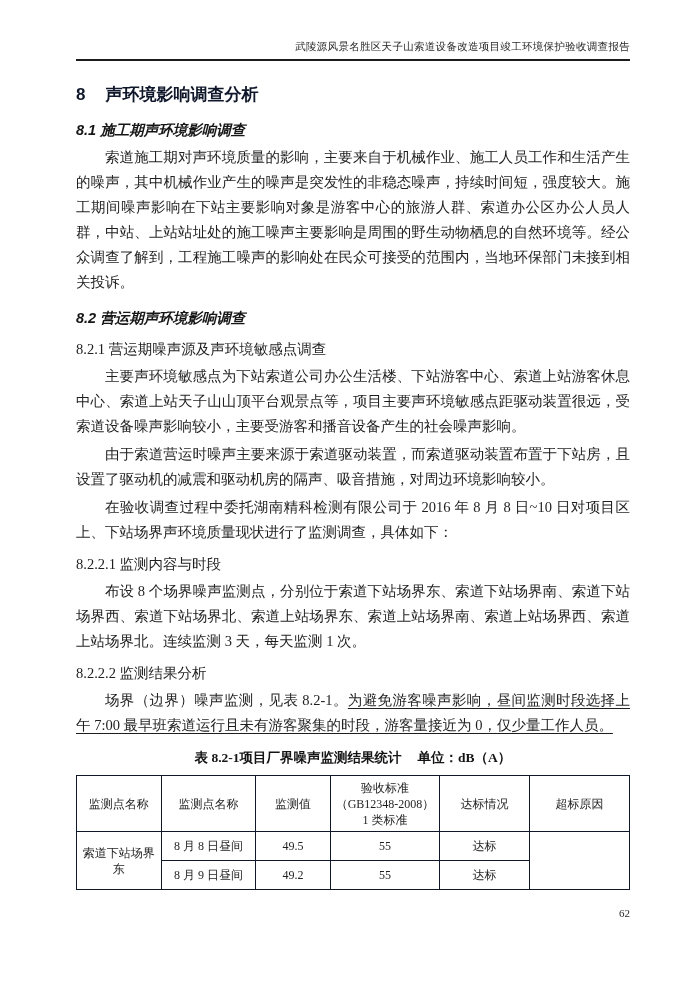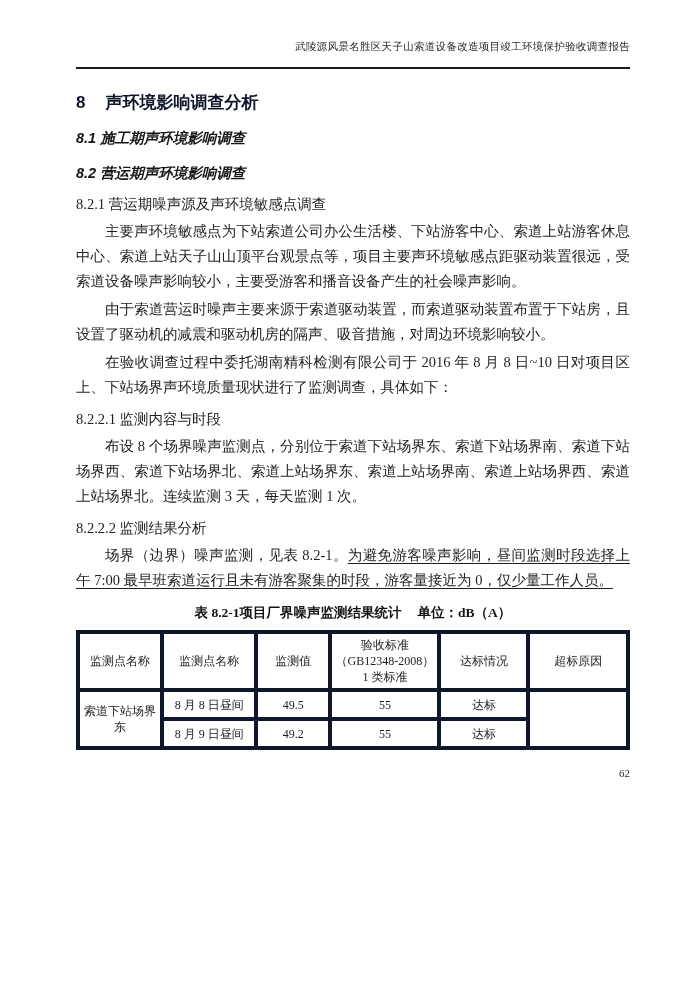--- a/index.html
+++ b/index.html
@@ -13,21 +13,21 @@
     width:700px; height:990px;
     padding:40px 70px 0 76px;
     position:relative;
     overflow:hidden;
   }
   .doc-header {
     text-align:right;
     font-size:10.5px;
     color:#2a2a2a;
     letter-spacing:0.3px;
-    padding-bottom:13px;
+    padding-bottom:5px;
     border-bottom:2px solid #1c1c1c;
   }
   .h-main {
     margin-top:22px;
     font-family:"Liberation Sans","DejaVu Sans",sans-serif;
     font-size:17px;
     font-weight:700;
     line-height:24px;
     color:#0f172a;
   }
@@ -70,21 +70,21 @@
   .table-caption .cap-label { }
   .table-caption .cap-unit  { margin-left:16px; }
   table.noise-table {
     width:100%;
     border-collapse:collapse;
     table-layout:fixed;
     margin-top:8px;
   }
   table.noise-table th,
   table.noise-table td {
-    border:4px solid #0f172a;
+    border:1px solid #0f172a;
     font-size:12px;
     font-weight:400;
     text-align:center;
     vertical-align:middle;
     padding:3px 2px;
     color:#1e1e1e;
     line-height:16px;
   }
   table.noise-table thead th { height:56px; white-space:pre-line; }
   table.noise-table tbody td { height:29px; }
@@ -101,20 +101,21 @@
 <div class="page">
 
   <div class="doc-header">武陵源风景名胜区天子山索道设备改造项目竣工环境保护验收调查报告</div>
 
   <div class="h-main">
     <span class="h-num">8</span><span>声环境影响调查分析</span>
   </div>
 
   <div class="h-sub">8.1 施工期声环境影响调查</div>
 
+  <p class="body-para">索道施工期对声环境质量的影响，主要来自于机械作业、施工人员工作和生活产生的噪声，其中机械作业产生的噪声是突发性的非稳态噪声，持续时间短，强度较大。施工期间噪声影响在下站主要影响对象是游客中心的旅游人群、索道办公区办公人员人群，中站、上站站址处的施工噪声主要影响是周围的野生动物栖息的自然环境等。经公众调查了解到，工程施工噪声的影响处在民众可接受的范围内，当地环保部门未接到相关投诉。</p>
 
   <div class="h-sub">8.2 营运期声环境影响调查</div>
 
   <div class="h-sub3">8.2.1 营运期噪声源及声环境敏感点调查</div>
 
   <p class="body-para">主要声环境敏感点为下站索道公司办公生活楼、下站游客中心、索道上站游客休息中心、索道上站天子山山顶平台观景点等，项目主要声环境敏感点距驱动装置很远，受索道设备噪声影响较小，主要受游客和播音设备产生的社会噪声影响。</p>
 
   <p class="body-para">由于索道营运时噪声主要来源于索道驱动装置，而索道驱动装置布置于下站房，且设置了驱动机的减震和驱动机房的隔声、吸音措施，对周边环境影响较小。</p>
 
 

